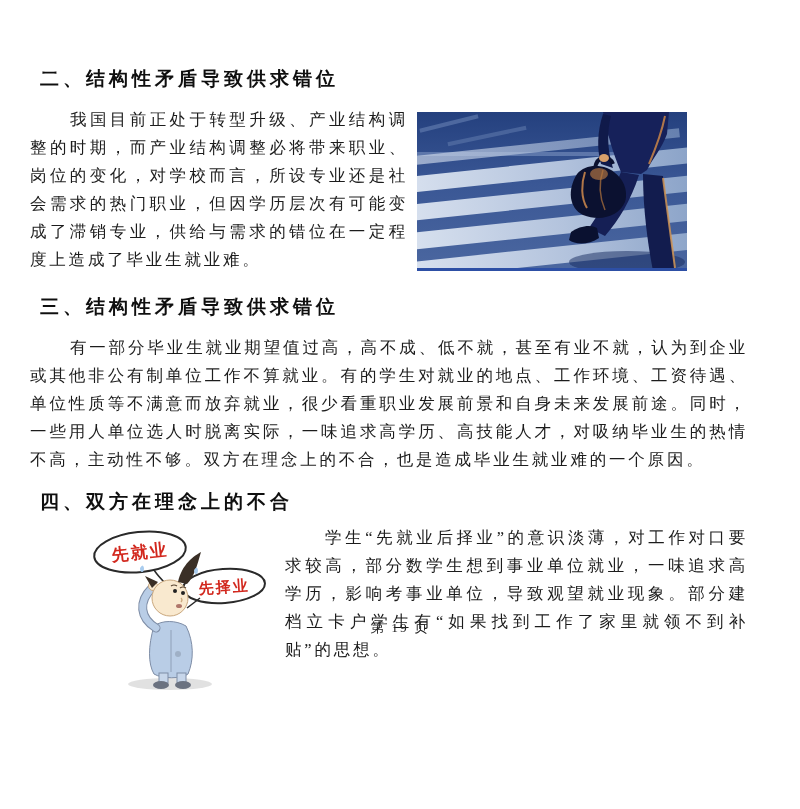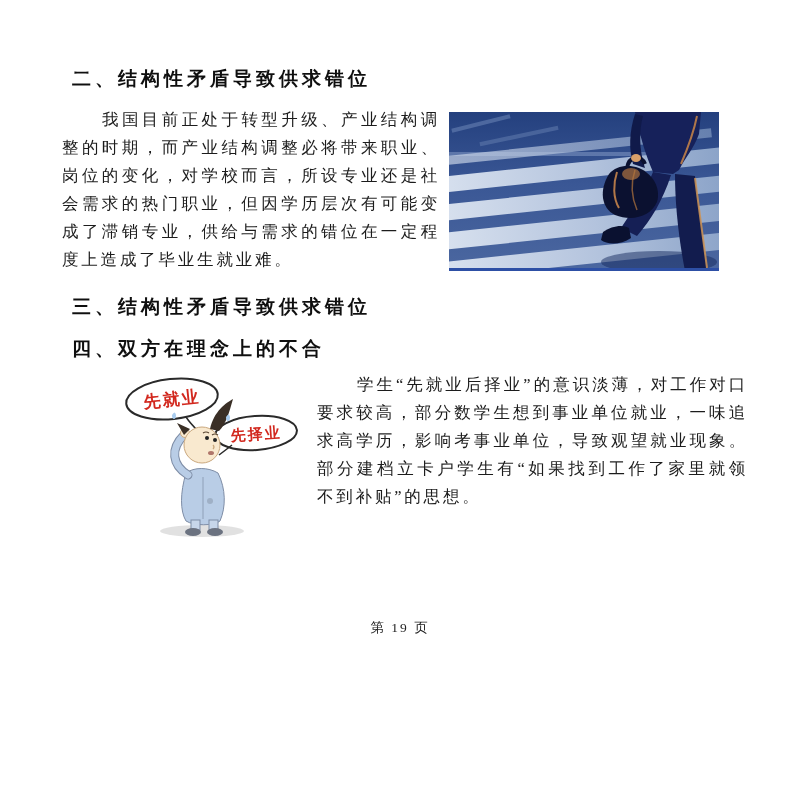--- a/index.html
+++ b/index.html
@@ -1,20 +1,20 @@
 <!DOCTYPE html>
 <html><head>
 <meta charset="utf-8">
 <style>
   html,body{margin:0;padding:0;}
   body{
     width:800px;height:809px;background:#ffffff;overflow:hidden;
     font-family:"Liberation Serif","DejaVu Serif",serif;color:#1c1c1c;
   }
-  .page{box-sizing:border-box;width:800px;height:655px;padding:65px 52px 0 62px;position:relative;}
+  .page{box-sizing:border-box;width:800px;height:655px;padding:65px 52px 0 30px;position:relative;}
   .sec-heading{
     font-family:"Liberation Sans","DejaVu Sans",sans-serif;
     font-weight:bold;font-size:19px;line-height:28px;letter-spacing:4px;
     color:#0f0f0f;margin:0 0 0 10px;
   }
   .para{
     font-size:16.5px;line-height:28px;letter-spacing:2.8px;
     text-align:justify;text-justify:inter-ideograph;
     text-indent:40px;margin:0;color:#1c1c1c;
   }
@@ -93,20 +93,21 @@
           <ellipse cx="182" cy="62" rx="9" ry="6" fill="#c98444" opacity="0.6"></ellipse>
           <path d="M168,60 C164,72 164,86 170,96" stroke="#d08a4c" stroke-width="2" fill="none" opacity="0.85"></path>
           <path d="M186,58 C182,70 182,84 188,98" stroke="#b5763d" stroke-width="1.5" fill="none" opacity="0.7"></path>
         </g>
         <rect x="0" y="156" width="270" height="3" fill="#2d4fa5"></rect>
       </svg>
     </div>
   </div>
 
   <h2 class="sec-heading h2-space">三、结构性矛盾导致供求错位</h2>
+  <p class="para para2">有一部分毕业生就业期望值过高，高不成、低不就，甚至有业不就，认为到企业或其他非公有制单位工作不算就业。有的学生对就业的地点、工作环境、工资待遇、单位性质等不满意而放弃就业，很少看重职业发展前景和自身未来发展前途。同时，一些用人单位选人时脱离实际，一味追求高学历、高技能人才，对吸纳毕业生的热情不高，主动性不够。双方在理念上的不合，也是造成毕业生就业难的一个原因。</p>
 
   <h2 class="sec-heading h3-space">四、双方在理念上的不合</h2>
 
   <div class="sec4-row">
     <div class="cartoon-box">
       <svg viewBox="0 0 195 168">
 
         <g transform="rotate(-6 58 26)">
           <ellipse cx="58" cy="26" rx="46" ry="20" fill="#ffffff" stroke="#2a2a2a" stroke-width="2"></ellipse>
           <text x="58" y="32" text-anchor="middle" font-size="17" font-weight="bold" fill="#d2281e" letter-spacing="2" font-family="'Liberation Sans','DejaVu Sans',sans-serif">先就业</text>

